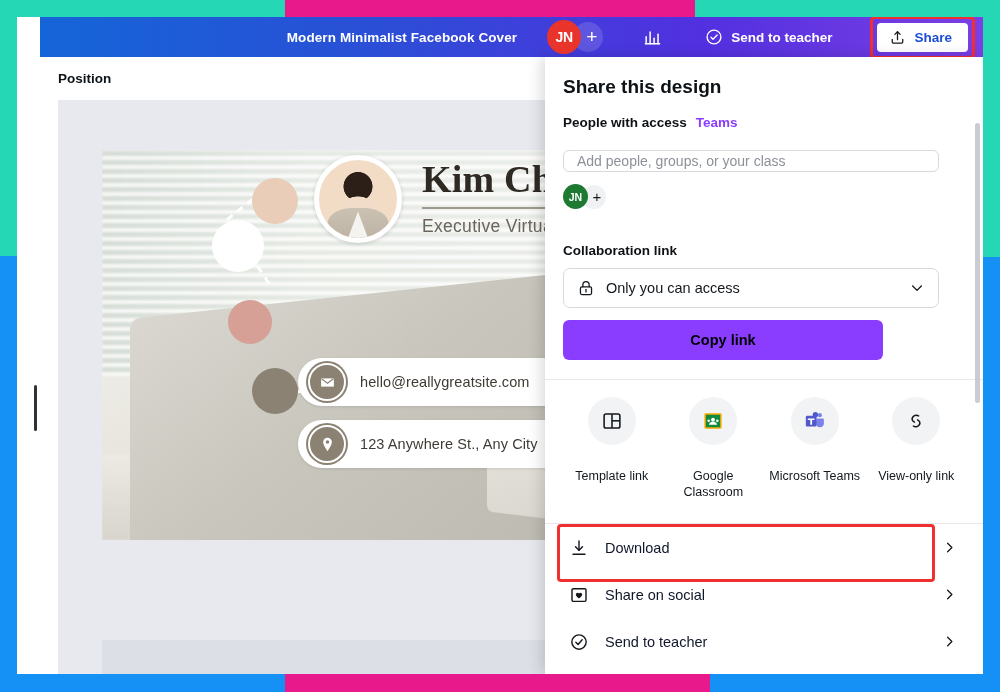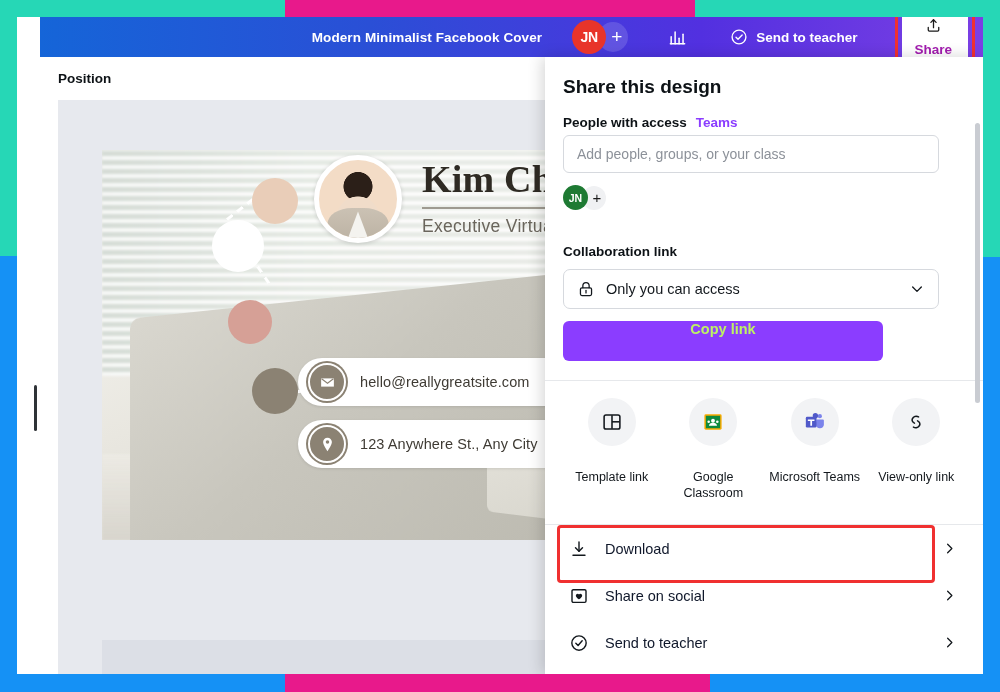--- a/index.html
+++ b/index.html
@@ -66,22 +66,22 @@
     color: #fff; font-size: 13.5px; font-weight: 600;
     padding: 6px 10px; margin-right: 12px; white-space: nowrap;
   }
   #share-btn-wrap {
     position: relative; padding: 4px;
     border: 3px solid #f03030; border-radius: 5px;
     background: rgba(255,255,255,0);
   }
   #share-btn {
     display: flex; align-items: center; gap: 8px;
-    background: #ffffff; color: #a21caf; font-size: 13.5px; font-weight: 600;
-    border-radius: 4px; padding: 6px 16px 6px 12px; white-space: nowrap; flex-direction: column;
+    background: #ffffff; color: #1d4ed8; font-size: 13.5px; font-weight: 600;
+    border-radius: 4px; padding: 6px 16px 6px 12px; white-space: nowrap;
   }
 
   
   #left-rail {
     position: absolute; left: 0; top: 0; width: 23px; height: 657px;
     background: #ffffff;
   }
   #collapse-handle {
     position: absolute; left: 17px; top: 368px; width: 3px; height: 46px;
     background: #2f3337; border-radius: 2px;
@@ -231,21 +231,21 @@
   }
   .section { padding: 0 18px; }
   #people-row {
     display: flex; align-items: center; gap: 9px;
     margin-top: 17px;
   }
   #people-label { font-size: 13.5px; font-weight: 700; color: #0d1216; text-align: right; }
   #edit-link { font-size: 13.5px; font-weight: 700; color: #8b3dff; cursor: pointer; }
 
   #people-input {
-    margin-top: 5px; width: 376px; height: 38px;
+    margin-top: 20px; width: 376px; height: 22px;
     border: 1px solid #d6d9de; border-radius: 6px;
     font-size: 14px; color: #2a2f36; padding: 0 13px;
     font-family: "Liberation Sans", sans-serif; background: #fff;
     outline: none;
   }
   #people-input::placeholder { color: #8c9199; }
 
   #panel-avatars { display: flex; align-items: center; margin-top: 12px; }
   .p-avatar {
     width: 25px; height: 25px; border-radius: 50%;
@@ -263,22 +263,22 @@
   #access-select {
     margin-top: 10px; width: 376px; height: 40px;
     border: 1px solid #d6d9de; border-radius: 7px;
     display: flex; align-items: center; gap: 11px; padding: 0 13px;
     background: #ffffff;
   }
   #access-text { font-size: 14.5px; color: #13181d; flex: 1; }
 
   #copy-link-btn {
     margin: 12px 18px 0 18px; width: 320px; height: 40px;
-    background: #8b3dff; color: #bef264; border-radius: 6px;
-    display: flex; align-items: flex-start; justify-content: center;
+    background: #8b3dff; color: #000000; border-radius: 6px;
+    display: flex; align-items: center; justify-content: center;
     font-size: 14.5px; font-weight: 700; cursor: pointer;
   }
 
   .divider { height: 1px; background: #e6e8eb; margin-top: 19px; }
 
   #quick-actions {
     display: flex; padding: 17px 16px 4px 16px; gap: 0;
   }
   .qa-item {
     flex: 1; display: flex; flex-direction: column; align-items: center; gap: 24px;

